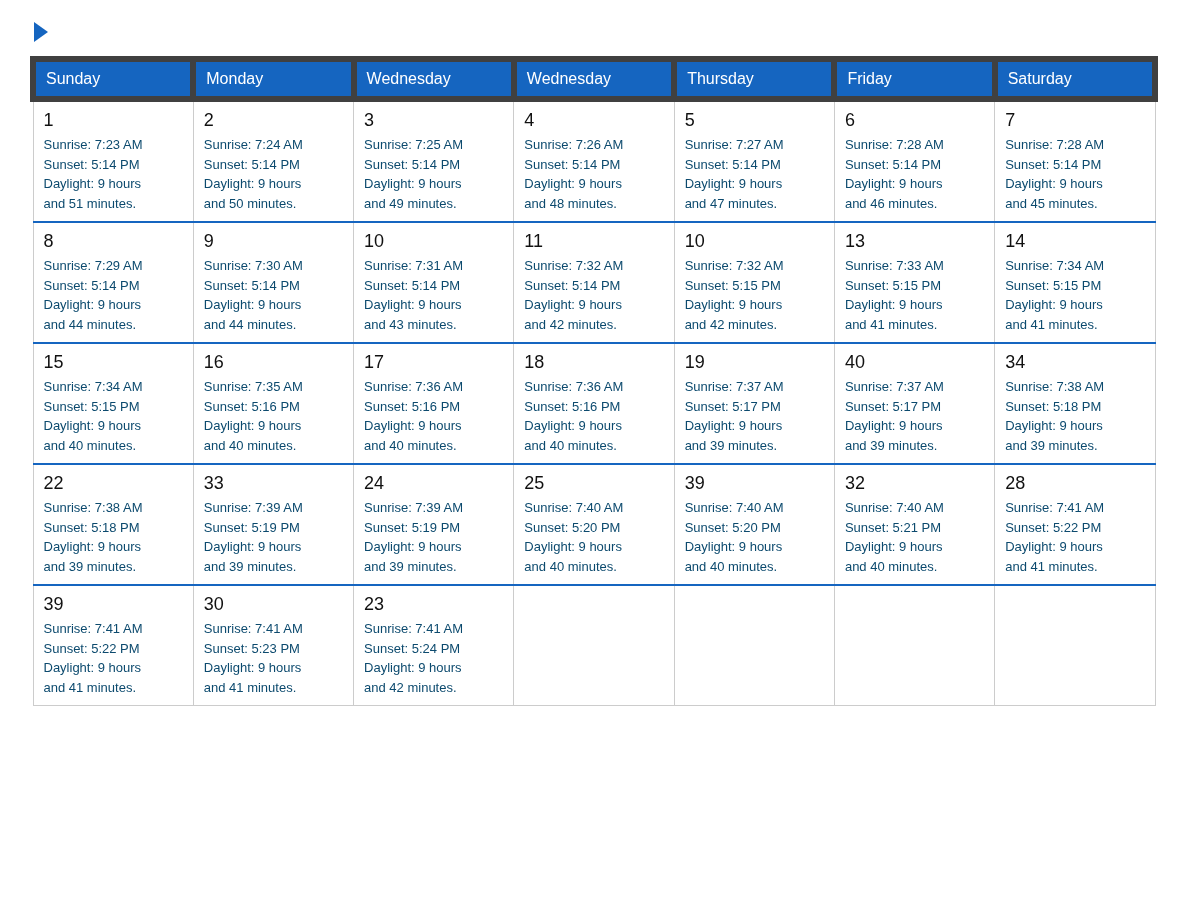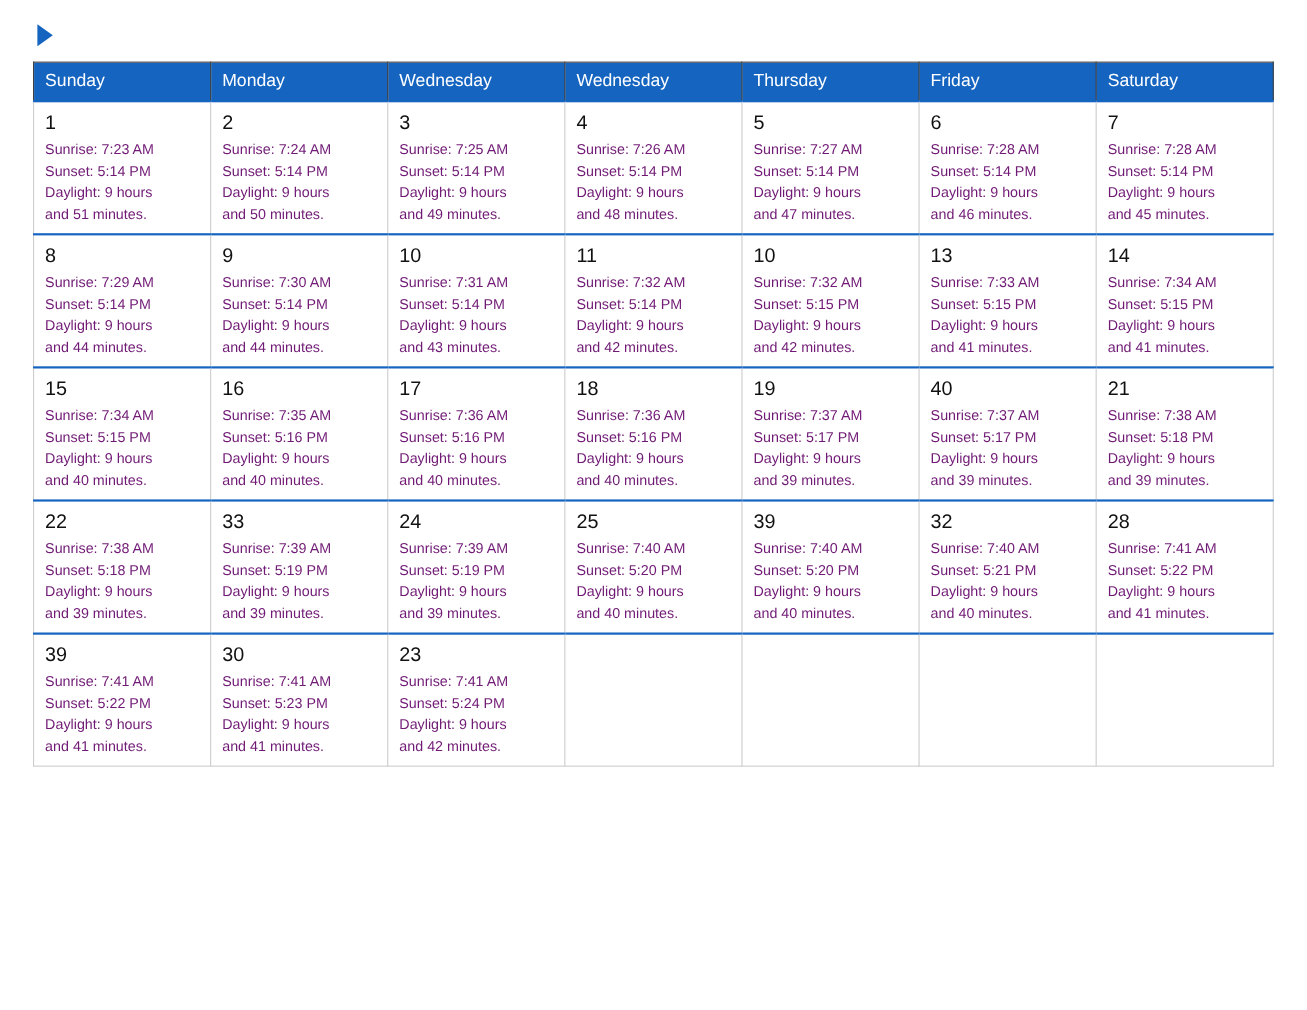--- a/index.html
+++ b/index.html
@@ -67,42 +67,42 @@
       border-collapse: collapse;
       table-layout: fixed;
     }
     thead tr th {
       background-color: #1565c0;
       color: #fff;
       font-size: 16px;
       font-weight: normal;
       padding: 8px 10px;
       text-align: left;
-      border: 1px solid #404040;
+      border: 6px solid #404040;
     }
     tbody tr td {
       vertical-align: top;
       padding: 8px 10px;
       border: 1px solid #ccc;
       border-top: 2px solid #1565c0;
       font-size: 13px;
       color: #333;
       height: 110px;
     }
     .day-num {
       font-size: 18px;
       color: #111;
       font-weight: normal;
       margin-bottom: 4px;
       display: block;
     }
     .day-info {
       font-size: 13px;
       line-height: 1.5;
-      color: #701a75;
+      color: #0c4a6e;
     }
     tbody tr td:empty {
       border-top: 2px solid #1565c0;
     }
   </style>
 </head>
 <body>
 
 <div class="header">
   <div class="logo">
@@ -310,21 +310,21 @@
         <td>
         <span class="day-num">40</span>
         <div class="day-info">
           Sunrise: 7:37 AM<br>
           Sunset: 5:17 PM<br>
           Daylight: 9 hours<br>
           and 39 minutes.
         </div>
       </td>
         <td>
-        <span class="day-num">21</span>
+        <span class="day-num">34</span>
         <div class="day-info">
           Sunrise: 7:38 AM<br>
           Sunset: 5:18 PM<br>
           Daylight: 9 hours<br>
           and 39 minutes.
         </div>
       </td>
       </tr>
       <tr>
         <td>

